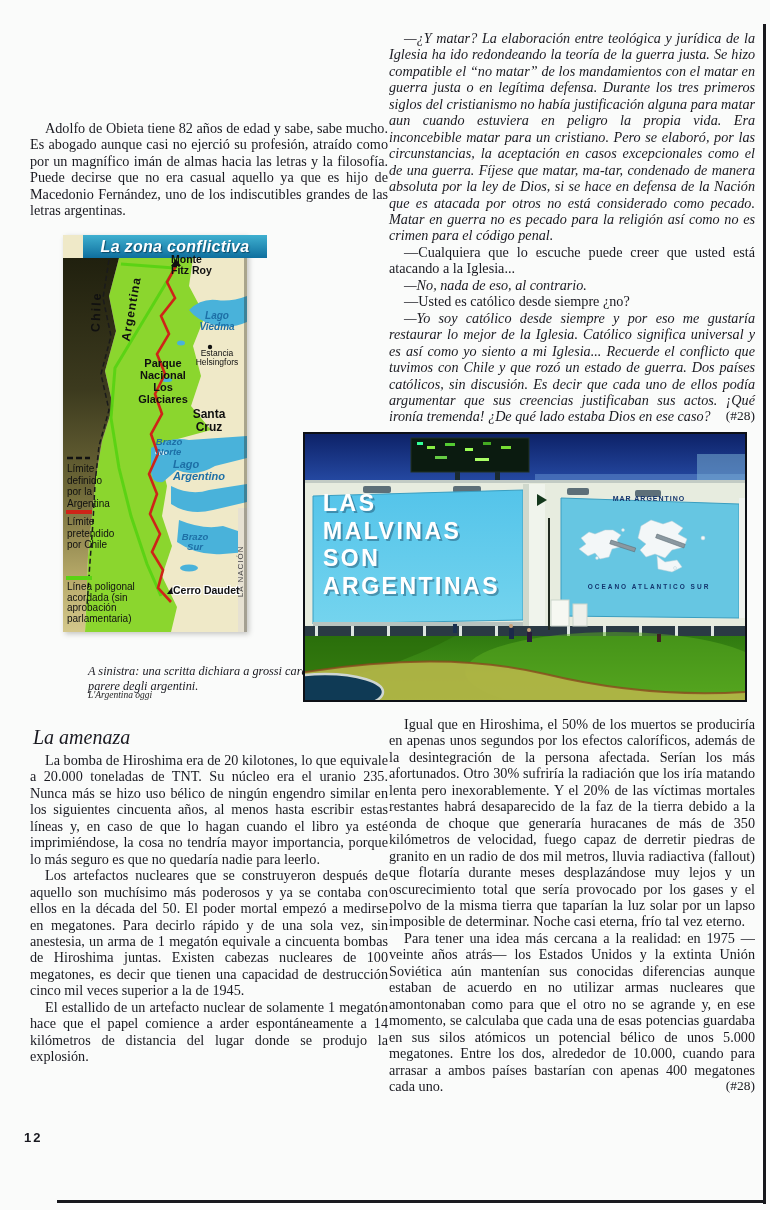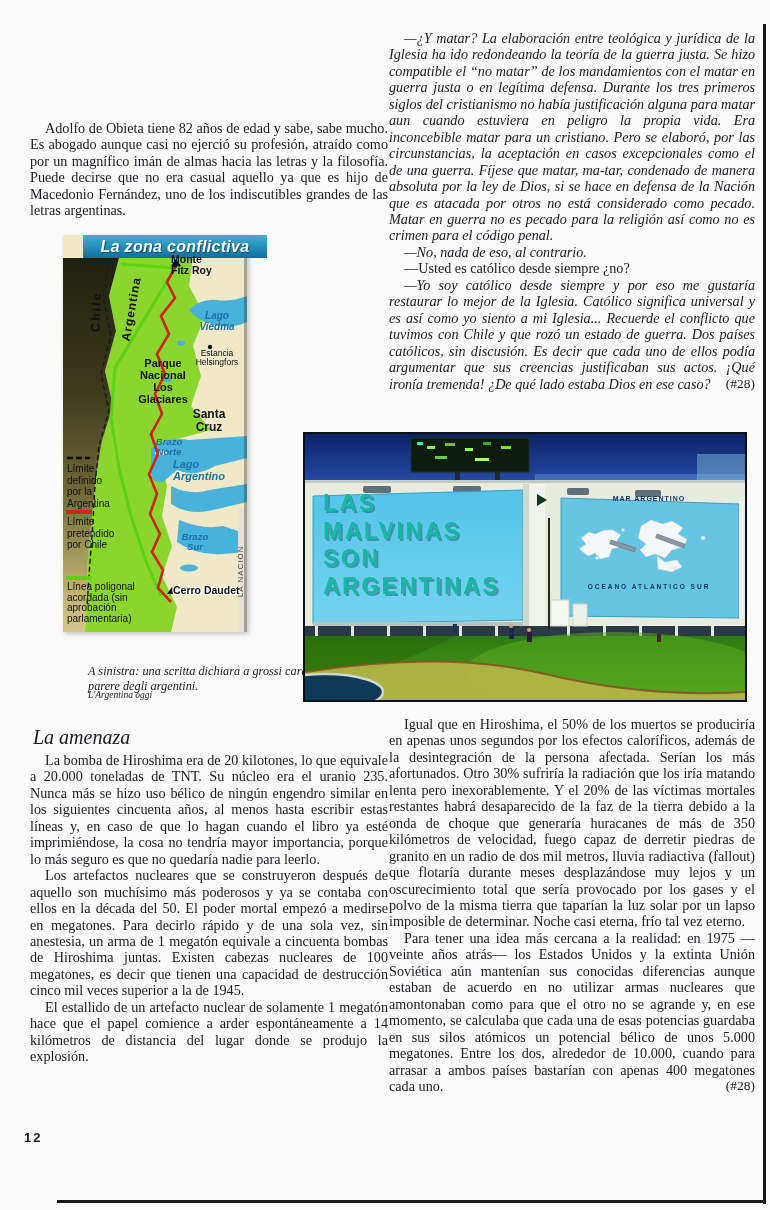--- a/index.html
+++ b/index.html
@@ -43,21 +43,21 @@
   
   .cap-small{position:absolute;left:88px;top:644px;font-style:italic;font-size:9.5px;color:#222;margin-top:46px;}
   .cap{position:absolute;left:88px;top:664px;width:252px;font-style:italic;font-size:12.3px;
        line-height:15px;}
   
   .photo-fig{position:absolute;left:303px;top:432px;width:444px;height:270px;
              border:2px solid #0d1016;box-sizing:border-box;overflow:hidden;background:#16328c;}
   .photo-fig svg{position:absolute;left:0;top:0;}
   .bb-text{position:absolute;left:18px;top:56px;white-space:pre-line;
            font-family:"Liberation Sans",sans-serif;font-weight:bold;font-size:23px;line-height:27.5px;
-           letter-spacing:2.5px;color:#14b8a6;
+           letter-spacing:2.5px;color:#ffffff;
            text-shadow:2px 2px 0 rgba(25,70,100,.45),0 0 1px rgba(255,255,255,.4);}
   .sea-label{position:absolute;left:258px;top:61px;width:172px;text-align:center;
              font-family:"Liberation Sans",sans-serif;font-weight:bold;font-size:7px;
              letter-spacing:1px;color:#14356e;}
   .ocean-label{position:absolute;left:258px;top:149px;width:172px;text-align:center;
              font-family:"Liberation Sans",sans-serif;font-weight:bold;font-size:6.5px;
              letter-spacing:2px;color:#14356e;}
 </style>
 </head>
 <body>
@@ -67,20 +67,21 @@
   <div class="edge-v"></div>
   <div class="edge-h"></div>
 
 
   <div class="bt intro">
     <p>Adolfo de Obieta tiene 82 años de edad y sabe, sabe mucho. Es abogado aunque casi no ejerció su profesión, atraído como por un magnífico imán de almas hacia las letras y la filosofía. Puede decirse que no era casual aquello ya que es hijo de Macedonio Fernández, uno de los indiscutibles grandes de las letras argentinas.</p>
   </div>
 
   <div class="bt dialogue">
     <p class="it">—¿Y matar? La elaboración entre teológica y jurídica de la Iglesia ha ido redondeando la teoría de la guerra justa. Se hizo compatible el “no matar” de los mandamientos con el matar en guerra justa o en legítima defensa. Durante los tres primeros siglos del cristianismo no había justificación alguna para matar aun cuando estuviera en peligro la propia vida. Era inconcebible matar para un cristiano. Pero se elaboró, por las circunstancias, la aceptación en casos excepcionales como el de una guerra. Fíjese que matar, ma-tar, condenado de manera absoluta por la ley de Dios, si se hace en defensa de la Nación que es atacada por otros no está considerado como pecado. Matar en guerra no es pecado para la religión así como no es crimen para el código penal.</p>
+    <p>—Cualquiera que lo escuche puede creer que usted está atacando a la Iglesia...</p>
     <p class="it">—No, nada de eso, al contrario.</p>
     <p>—Usted es católico desde siempre ¿no?</p>
     <p class="it"><span>—Yo soy católico desde siempre y por eso me gustaría restaurar lo mejor de la Iglesia. Católico significa universal y es así como yo siento a mi Iglesia... Recuerde el conflicto que tuvimos con Chile y que rozó un estado de guerra. Dos países católicos, sin discusión. Es decir que cada uno de ellos podía argumentar que sus creencias justificaban sus actos. ¡Qué ironía tremenda! ¿De qué lado estaba Dios en ese caso?</span><span class="ref">(#28)</span></p>
   </div>
 
   <div class="map-fig">
     <div class="map-title">La zona conflictiva</div>
     <svg width="184" height="374" viewBox="0 0 184 374">
       <defs>
         <linearGradient id="mount" x1="0" y1="0" x2="0" y2="1">

